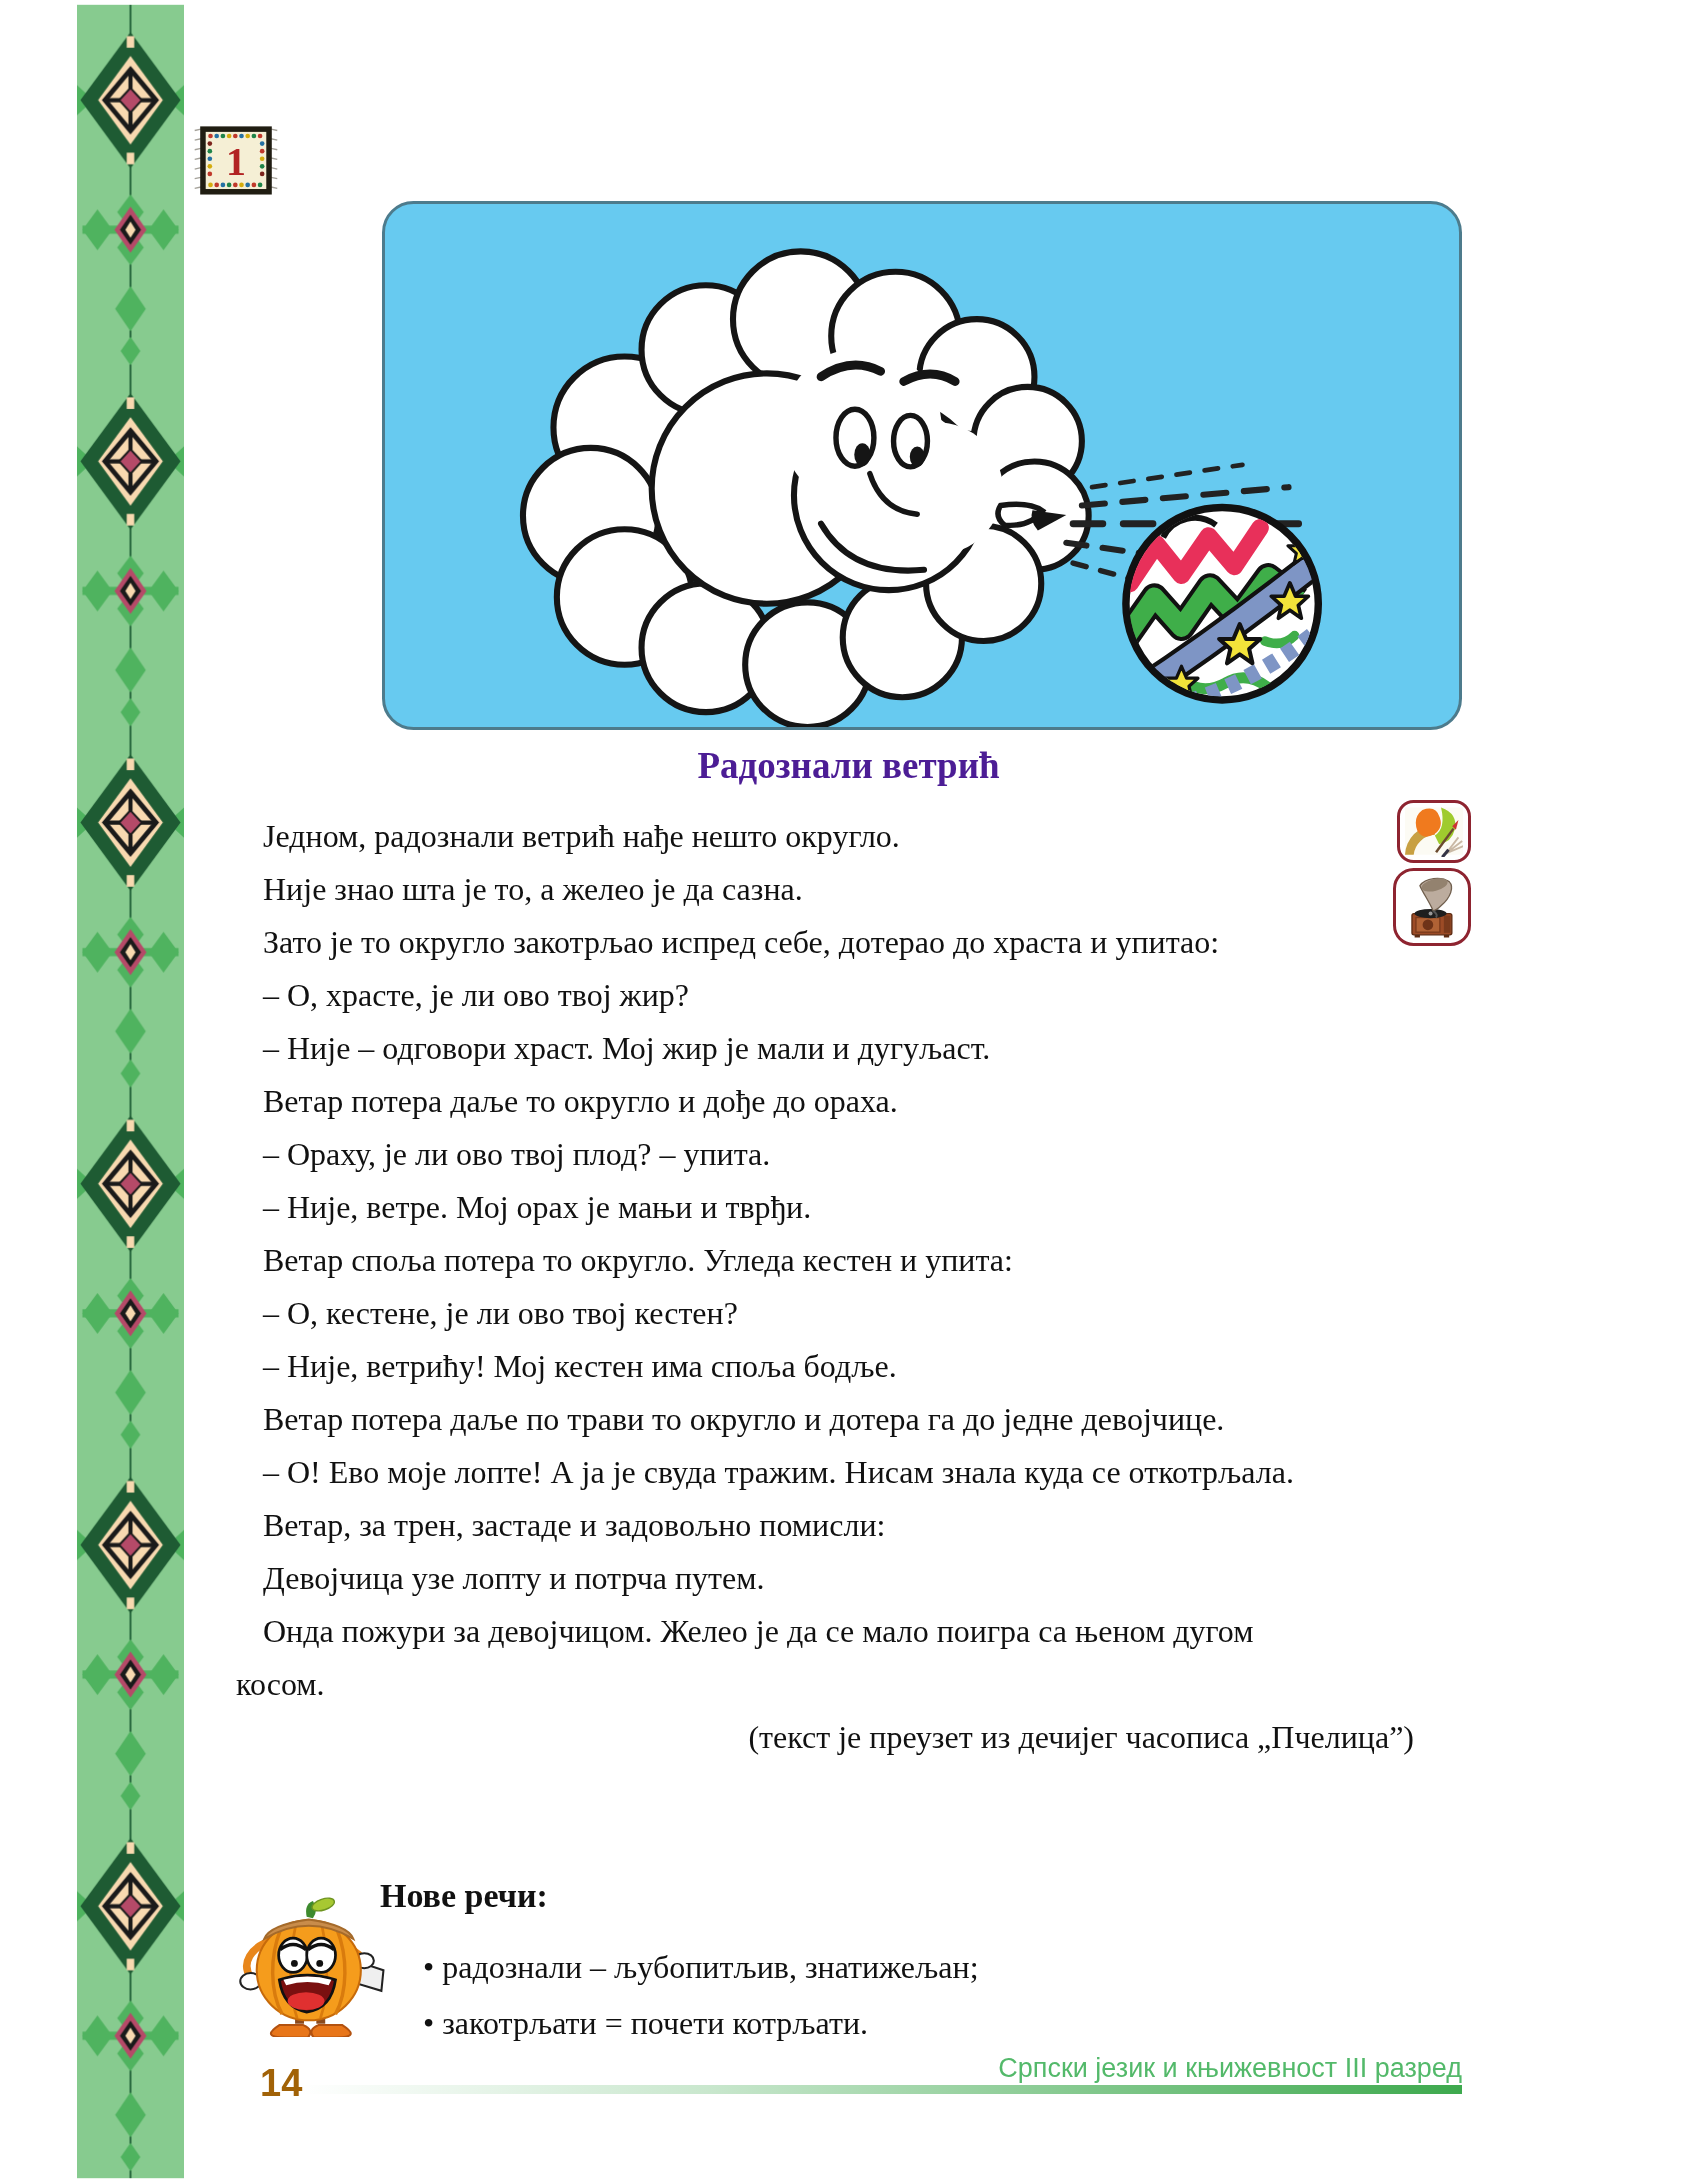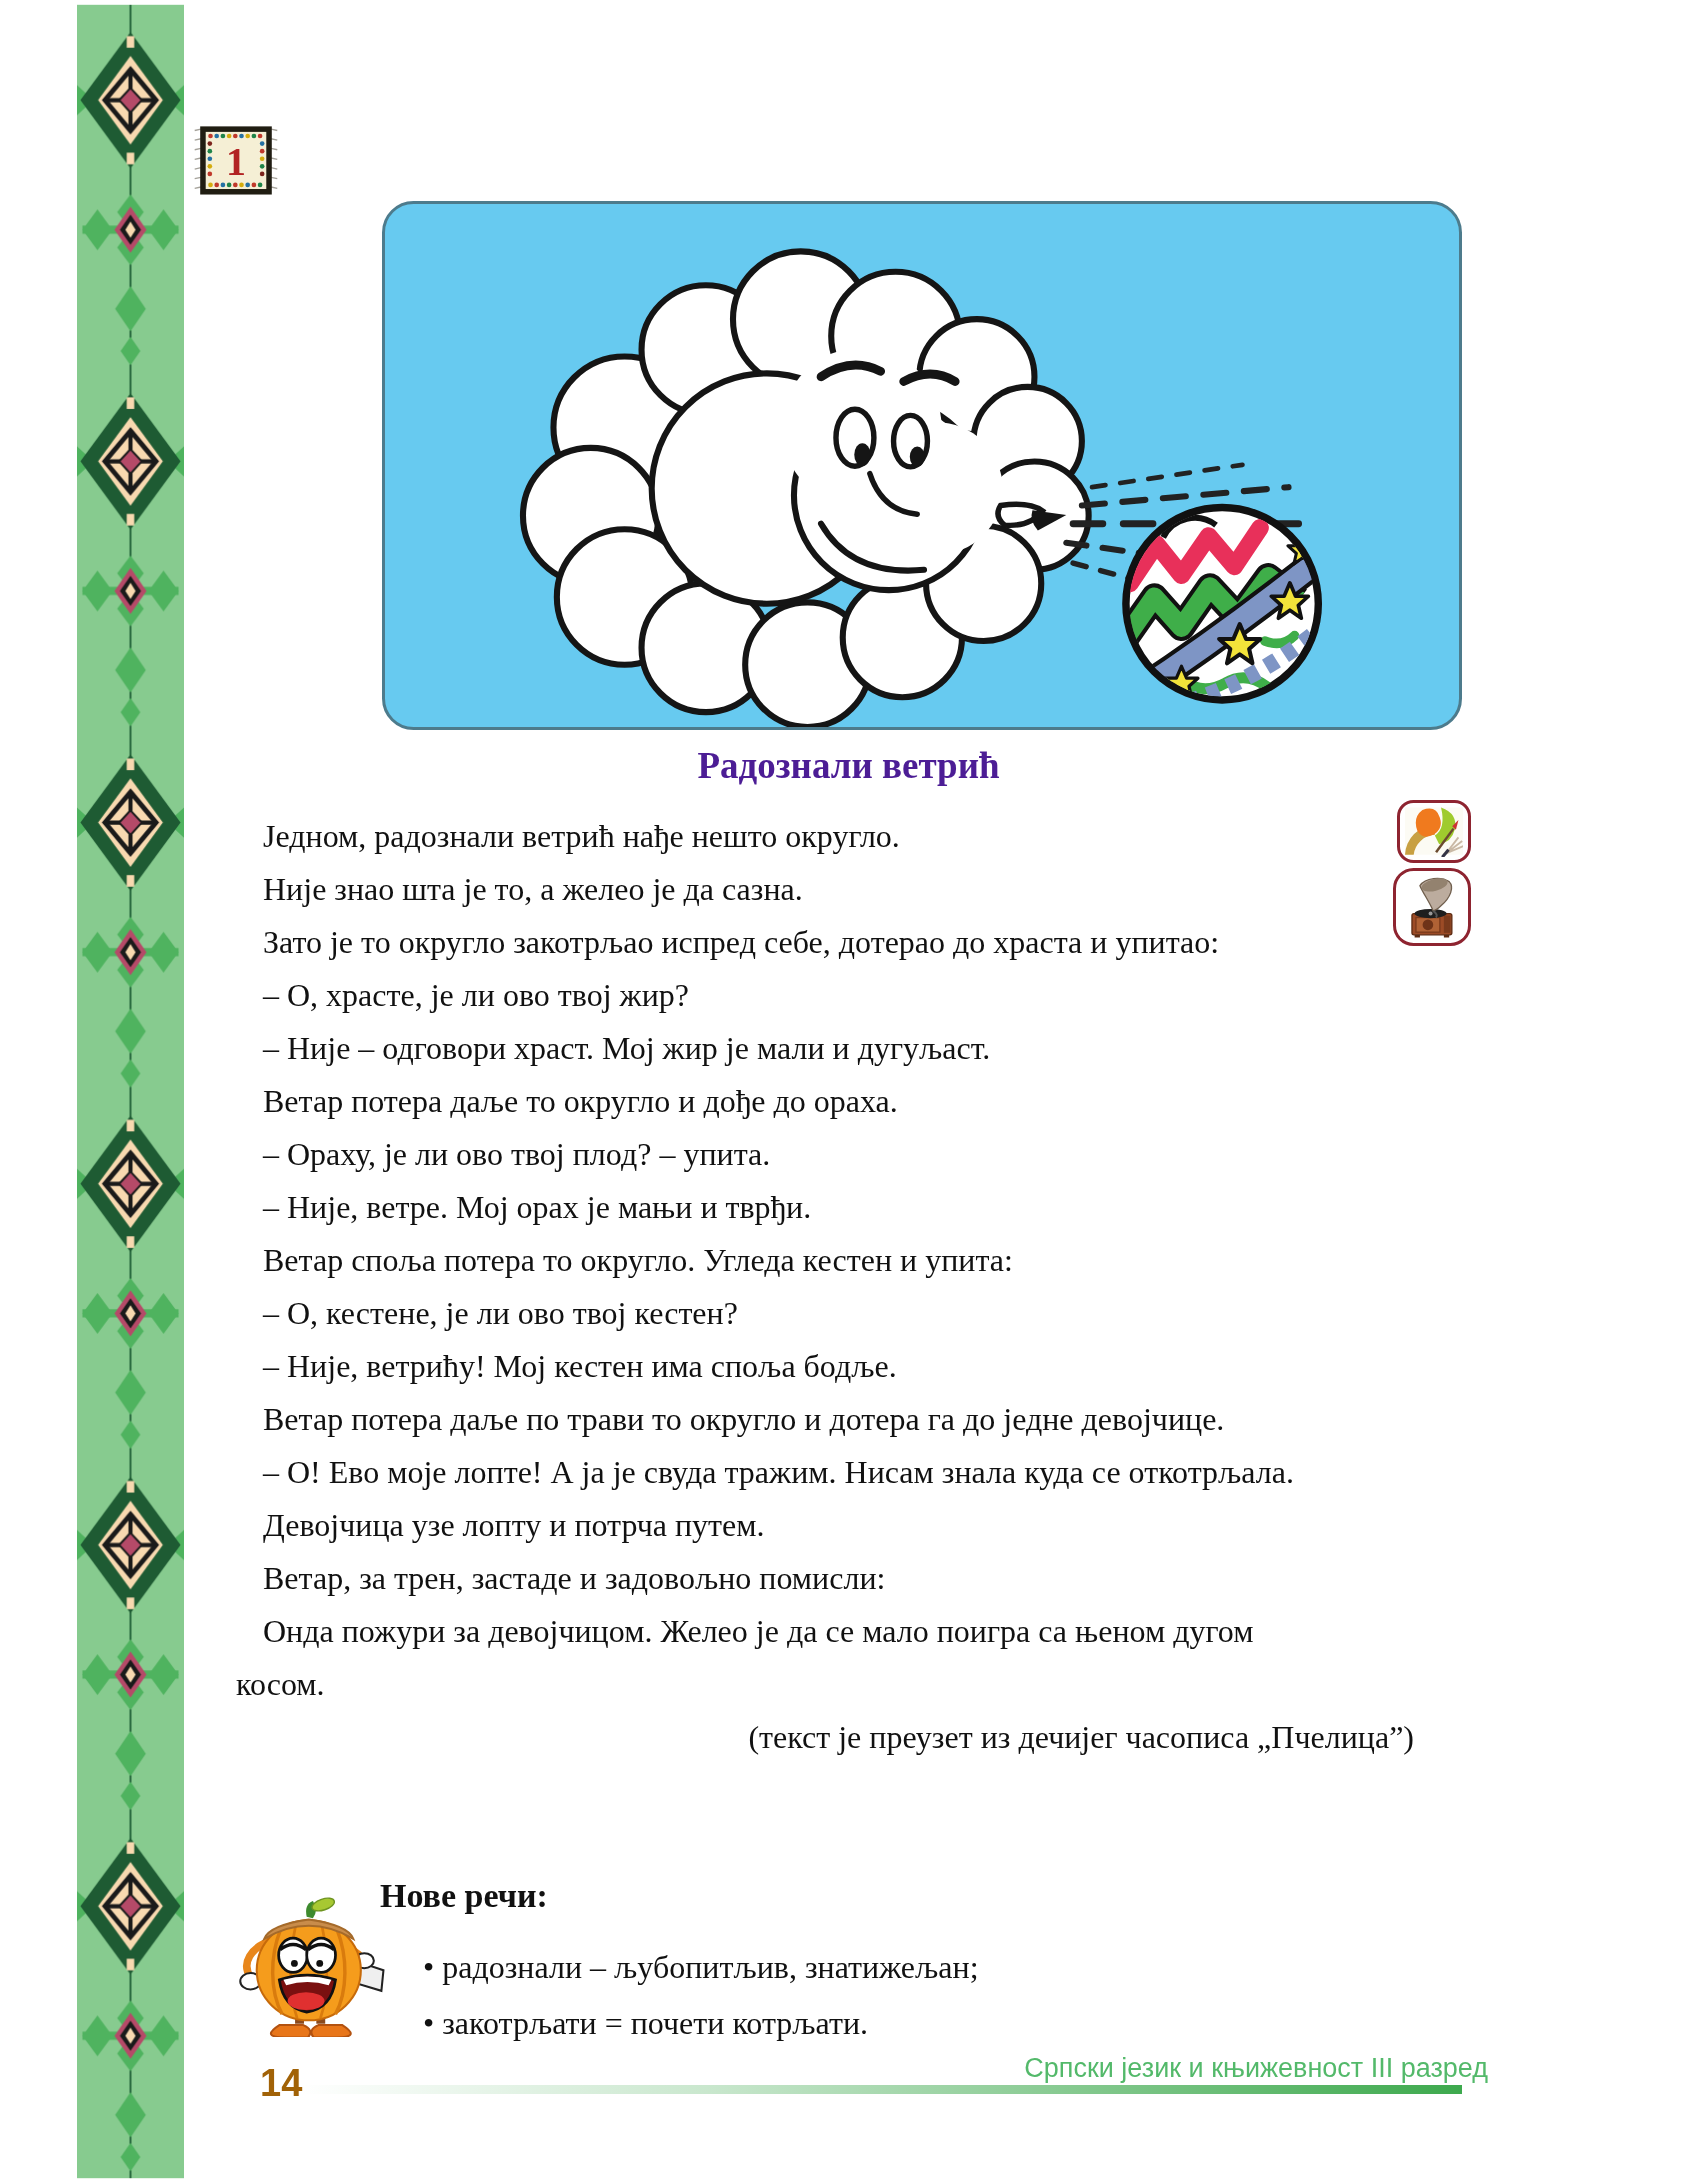--- a/index.html
+++ b/index.html
@@ -25,21 +25,21 @@
   .icon-frame{position:absolute;box-sizing:border-box;border:3.4px solid #8E2430;background:#fff;overflow:hidden;}
   #art-frame{left:1397px;top:800px;width:74px;height:63px;border-radius:16.4px;padding:3.4px 4.8px;}
   #gram-frame{left:1393px;top:868px;width:78px;height:78px;border-radius:20.5px;padding:4.1px;}
   .icon-frame svg{display:block;width:100%;height:100%;}
 
   .new-words-heading{position:absolute;left:380px;top:1877px;font-size:34px;font-weight:bold;}
   .new-words-list{position:absolute;left:423px;top:1939px;font-size:32px;line-height:56px;}
   .new-words-list div{white-space:nowrap;}
   .pumpkin{position:absolute;left:230px;top:1873px;width:161px;height:164px;}
 
-  .footer-subject{position:absolute;left:916px;top:2053px;width:572px;text-align:right;
+  .footer-subject{position:absolute;left:890px;top:2053px;width:572px;text-align:right;
                   font-family:"Liberation Sans", sans-serif;font-size:27px;color:#53B96A;}
   .footer-rule{position:absolute;left:300px;top:2085px;width:1162px;height:9px;
                background:linear-gradient(to right, rgba(61,169,77,0), rgba(61,169,77,0.28) 35%, #3DA94D);}
   .page-number{position:absolute;left:260px;top:2062px;font-family:"Liberation Sans", sans-serif;
                font-size:38px;font-weight:bold;color:#a16207;}
 </style>
 </head>
 <body>
 
 <div class="page">
@@ -208,22 +208,22 @@
     <p>– О, храсте, је ли ово твој жир?</p>
     <p>– Није – одговори храст. Мој жир је мали и дугуљаст.</p>
     <p>Ветар потера даље то округло и дође до ораха.</p>
     <p>– Ораху, је ли ово твој плод? – упита.</p>
     <p>– Није, ветре. Мој орах је мањи и тврђи.</p>
     <p>Ветар споља потера то округло. Угледа кестен и упита:</p>
     <p>– О, кестене, је ли ово твој кестен?</p>
     <p>– Није, ветрићу! Мој кестен има споља бодље.</p>
     <p>Ветар потера даље по трави то округло и дотера га до једне девојчице.</p>
     <p>– О! Ево моје лопте! А ја је свуда тражим. Нисам знала куда се откотрљала.</p>
+    <p>Ветар, за трен, застаде и задовољно помисли:</p>
     <p>Девојчица узе лопту и потрча путем.</p>
-    <p>Ветар, за трен, застаде и задовољно помисли:</p>
     <p>Онда пожури за девојчицом. Желео је да се мало поигра са њеном дугом</p>
     <p class="cont">косом.</p>
     <p class="attr">(текст је преузет из дечијег часописа „Пчелица”)</p>
   </div>
 
   <div class="icon-frame" id="art-frame">
     <svg viewBox="0 0 94 76" xmlns="http://www.w3.org/2000/svg">
       <rect width="94" height="76" fill="#FCFBF4"></rect>
       <path d="M0,76 A50,50 0 0 1 48,28 L48,44 A36,36 0 0 0 14,76 Z" fill="#C8A042"></path>
       <path d="M28,4 q22,-8 28,12 q6,18 -9,27 q-18,10 -27,-5 q-8,-22 8,-34 z" fill="#F07A1E"></path>

